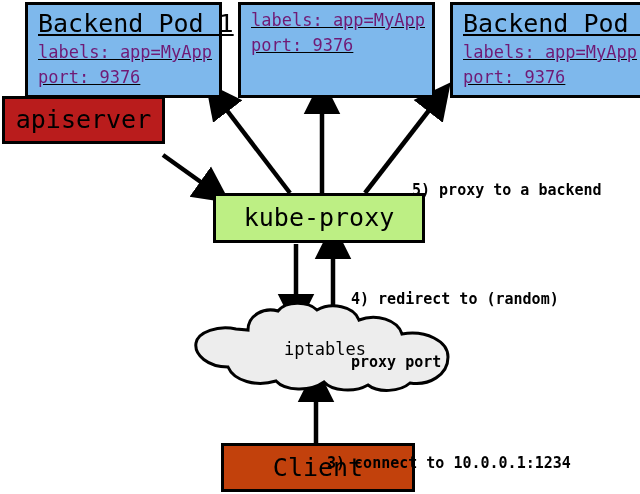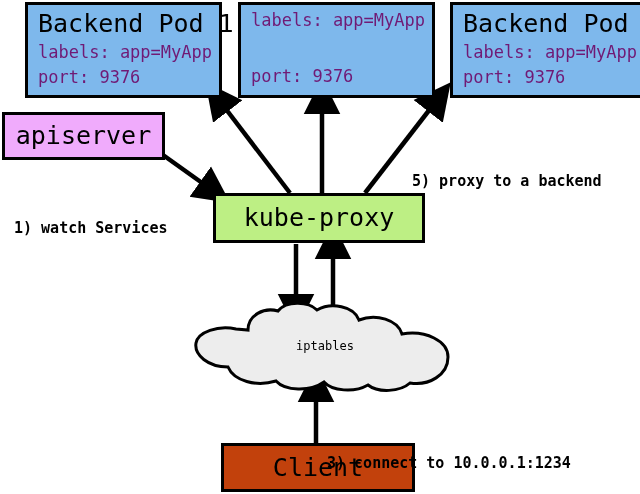--- a/index.html
+++ b/index.html
@@ -21,21 +21,22 @@
     position: absolute;
     box-sizing: border-box;
     border: 3px solid #000000;
     display: flex;
     flex-direction: column;
     justify-content: center;
     z-index: 5;
   }
   .pod {
     padding: 3px 10px 6px 10px;
-    justify-content: space-between;
+    justify-content: flex-start;
+    text-decoration: underline;
   }
   .pod-title {
     font-size: 25px;
     line-height: 32px;
     letter-spacing: 0px;
     color: #000;
     white-space: nowrap;
   }
   .pod-line {
     font-size: 17px;
@@ -51,21 +52,21 @@
     white-space: nowrap;
   }
   .cloud-wrap {
     position: absolute;
     z-index: 4;
   }
   .cloud-text {
     position: absolute;
     width: 100%;
     text-align: center;
-    font-size: 12px;
+    font-size: 17px;
     color: #000;
     top: 36px;
     left: 0;
   }
   .ann {
     position: absolute;
     font-size: 15px;
     font-weight: bold;
     line-height: 21px;
     color: #000;
@@ -118,21 +119,21 @@
     <div class="pod-line">labels: app=MyApp</div>
     <div class="pod-line">port: 9376</div>
   </div>
 
   <div class="node pod" style="left:450px; top:2px; width:197px; height:96px; background:#7EB8EC;">
     <div class="pod-title">Backend Pod 3</div>
     <div class="pod-line">labels: app=MyApp</div>
     <div class="pod-line">port: 9376</div>
   </div>
 
-  <div class="node" style="left:2px; top:112px; width:163px; height:48px; background:#f0abfc;">
+  <div class="node" style="left:2px; top:96px; width:163px; height:48px; background:#b91c1c;">
     <div class="simple-label">apiserver</div>
   </div>
 
   <div class="node" style="left:213px; top:193px; width:212px; height:50px; background:#BDEF84;align-items:center;">
     <div class="simple-label">kube-proxy</div>
   </div>
 
   <div class="cloud-wrap" style="left:186px; top:303px; width:278px; height:90px;">
     <svg width="278" height="90" viewBox="0 0 278 90">
       <path d="M62,27 C62,12 78,4 92,8 C100,-2 122,-2 131,7
@@ -143,26 +144,29 @@
                C22,64 8,52 10,40 C12,29 32,22 50,26 Z" fill="#EDEDED" stroke="#000000" stroke-width="3"></path>
     </svg>
     <div class="cloud-text">iptables</div>
   </div>
 
   <div class="node" style="left:221px; top:443px; width:194px; height:49px; background:#c2410c;">
     <div class="simple-label">Client</div>
   </div>
 
   <div class="ann" style="left:14px; top:176px;">
-    <div>1) watch Services</div>
   </div>
 
 
   <div class="ann" style="left:327px; top:411px;">
     <div>3) connect to 10.0.0.1:1234</div>
   </div>
 
+  <div class="ann" style="left:351px; top:247px;">
+    <div>4) redirect to (random)</div>
+    <div>proxy port</div>
+  </div>
 
-  <div class="ann" style="left:412px; top:129px;">
+  <div class="ann" style="left:412px; top:138px;">
     <div>5) proxy to a backend</div>
   </div>
 
 </div>
 
 </body></html>

